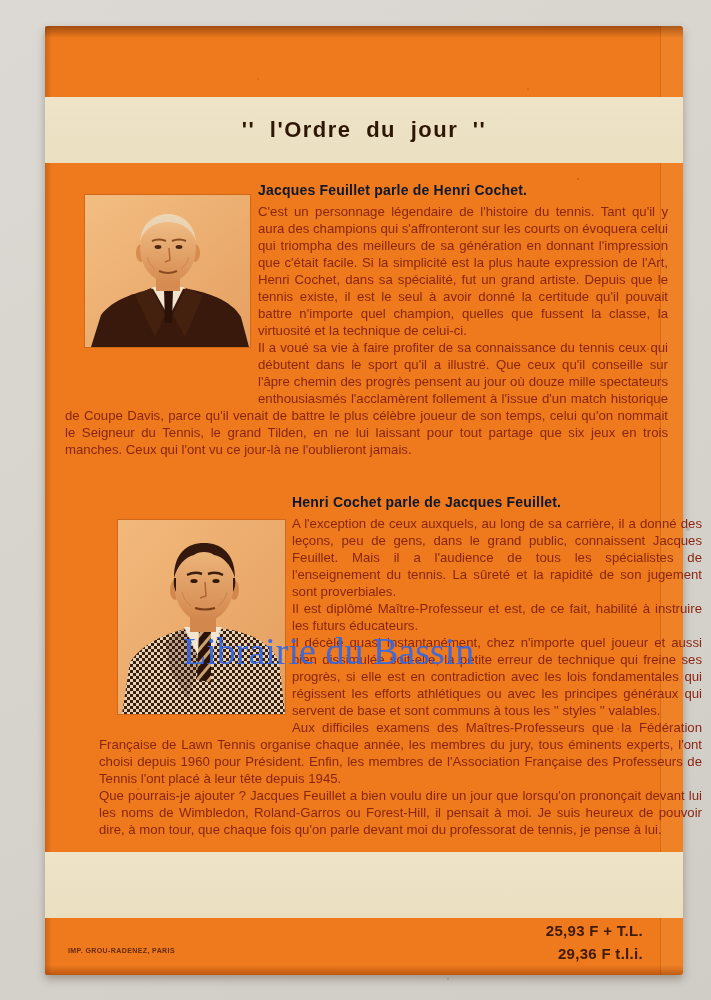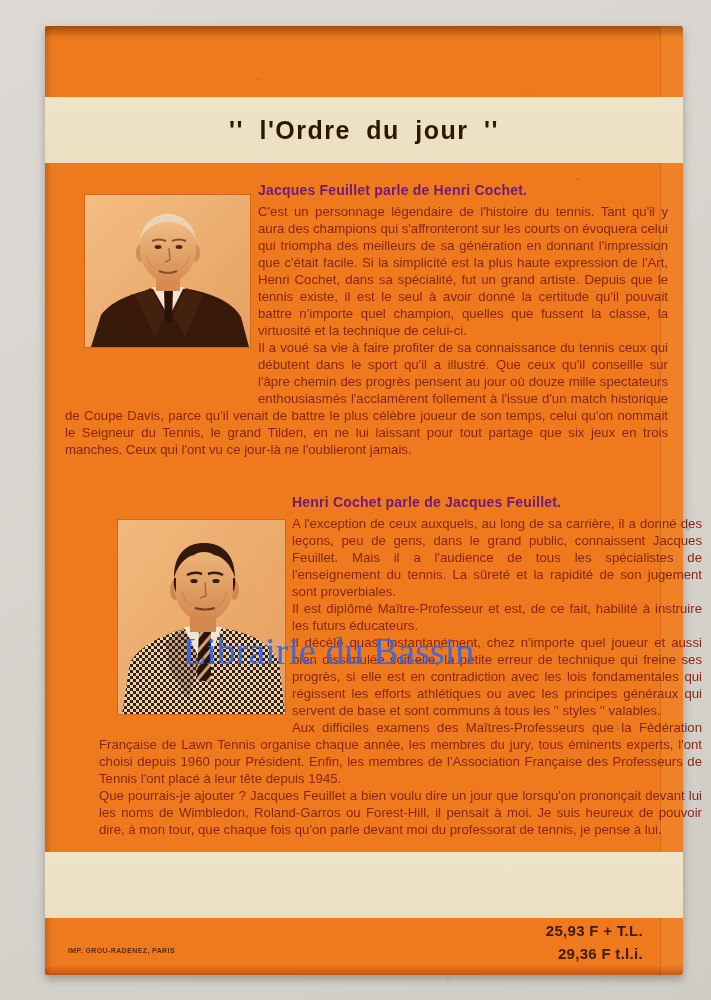--- a/index.html
+++ b/index.html
@@ -47,33 +47,33 @@
       212px 52px 0 rgba(100,40,5,.18), 402px 952px 0 rgba(100,40,5,.22);
   }
   
   .band {
     position:absolute; left:0; width:100%; height:66px;
     background:linear-gradient(180deg,#efe3c8 0%,#ebdfc1 100%);
   }
   .band-top { top:71px; display:flex; align-items:center; justify-content:center; }
   .band-bottom { top:826px; }
   .page-title {
-    font-size:25px; font-weight:bold; letter-spacing:1.5px; word-spacing:7px;
+    font-size:22px; font-weight:bold; letter-spacing:1.5px; word-spacing:7px;
     color:#2e1604;
   }
   
   .section {
     position:absolute; left:20px; width:603px;
     color:#8a2511; font-size:13.2px; line-height:17px; text-align:justify;
   }
   .sec1 { top:156px; }
   .sec2 { top:468px;margin-left:34px; }
   .section h3 {
     margin:0 0 5px 0; font-size:14px; line-height:16px; font-weight:bold;
-    color:#701a75; letter-spacing:0.2px; text-align:left;
+    color:#0f172a; letter-spacing:0.2px; text-align:left;
   }
   .section p { margin:0; }
   .photo-float { float:left; }
   .pf1 { width:165px; margin:13px 8px 53px 20px; }
   .pf2 { width:167px; margin:26px 7px 16px 19px; }
   .photo-float svg { display:block; box-shadow:0 0 0 1px rgba(120,50,10,0.25); }
   
   .watermark {
     position:absolute; left:183px; top:597px; white-space:nowrap;
     font-family:Liberation Serif, serif; font-size:38px; font-weight:normal;

